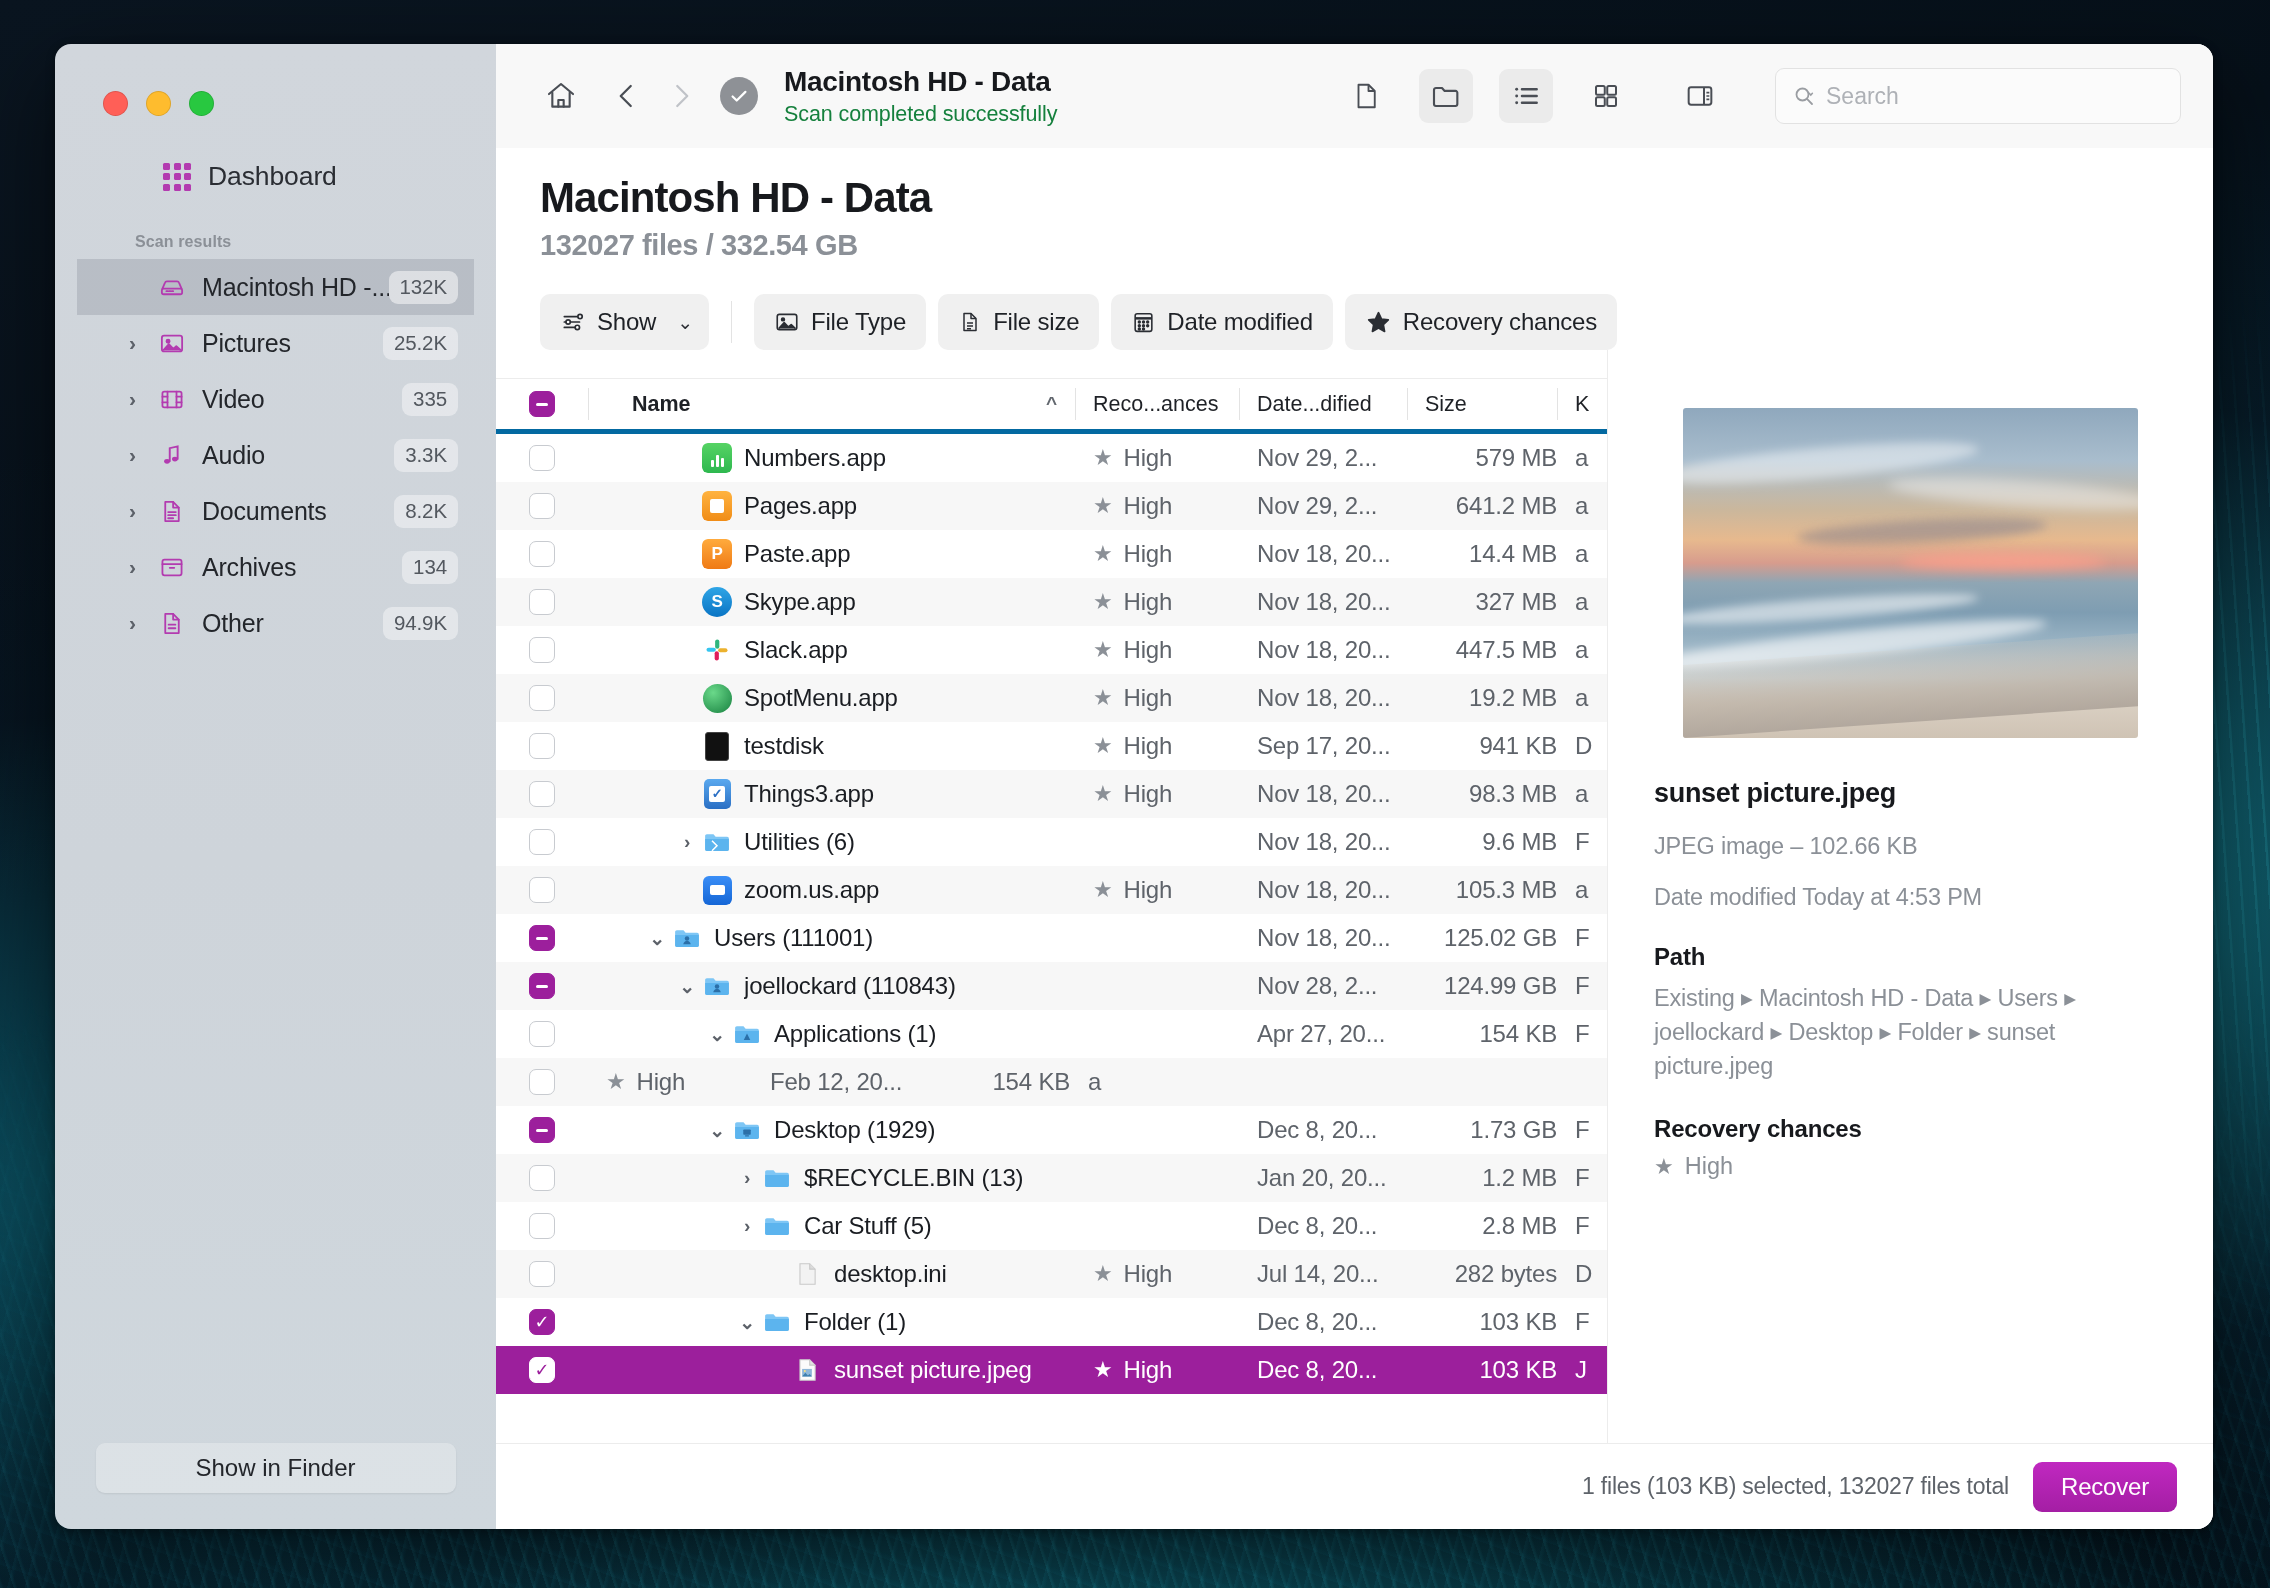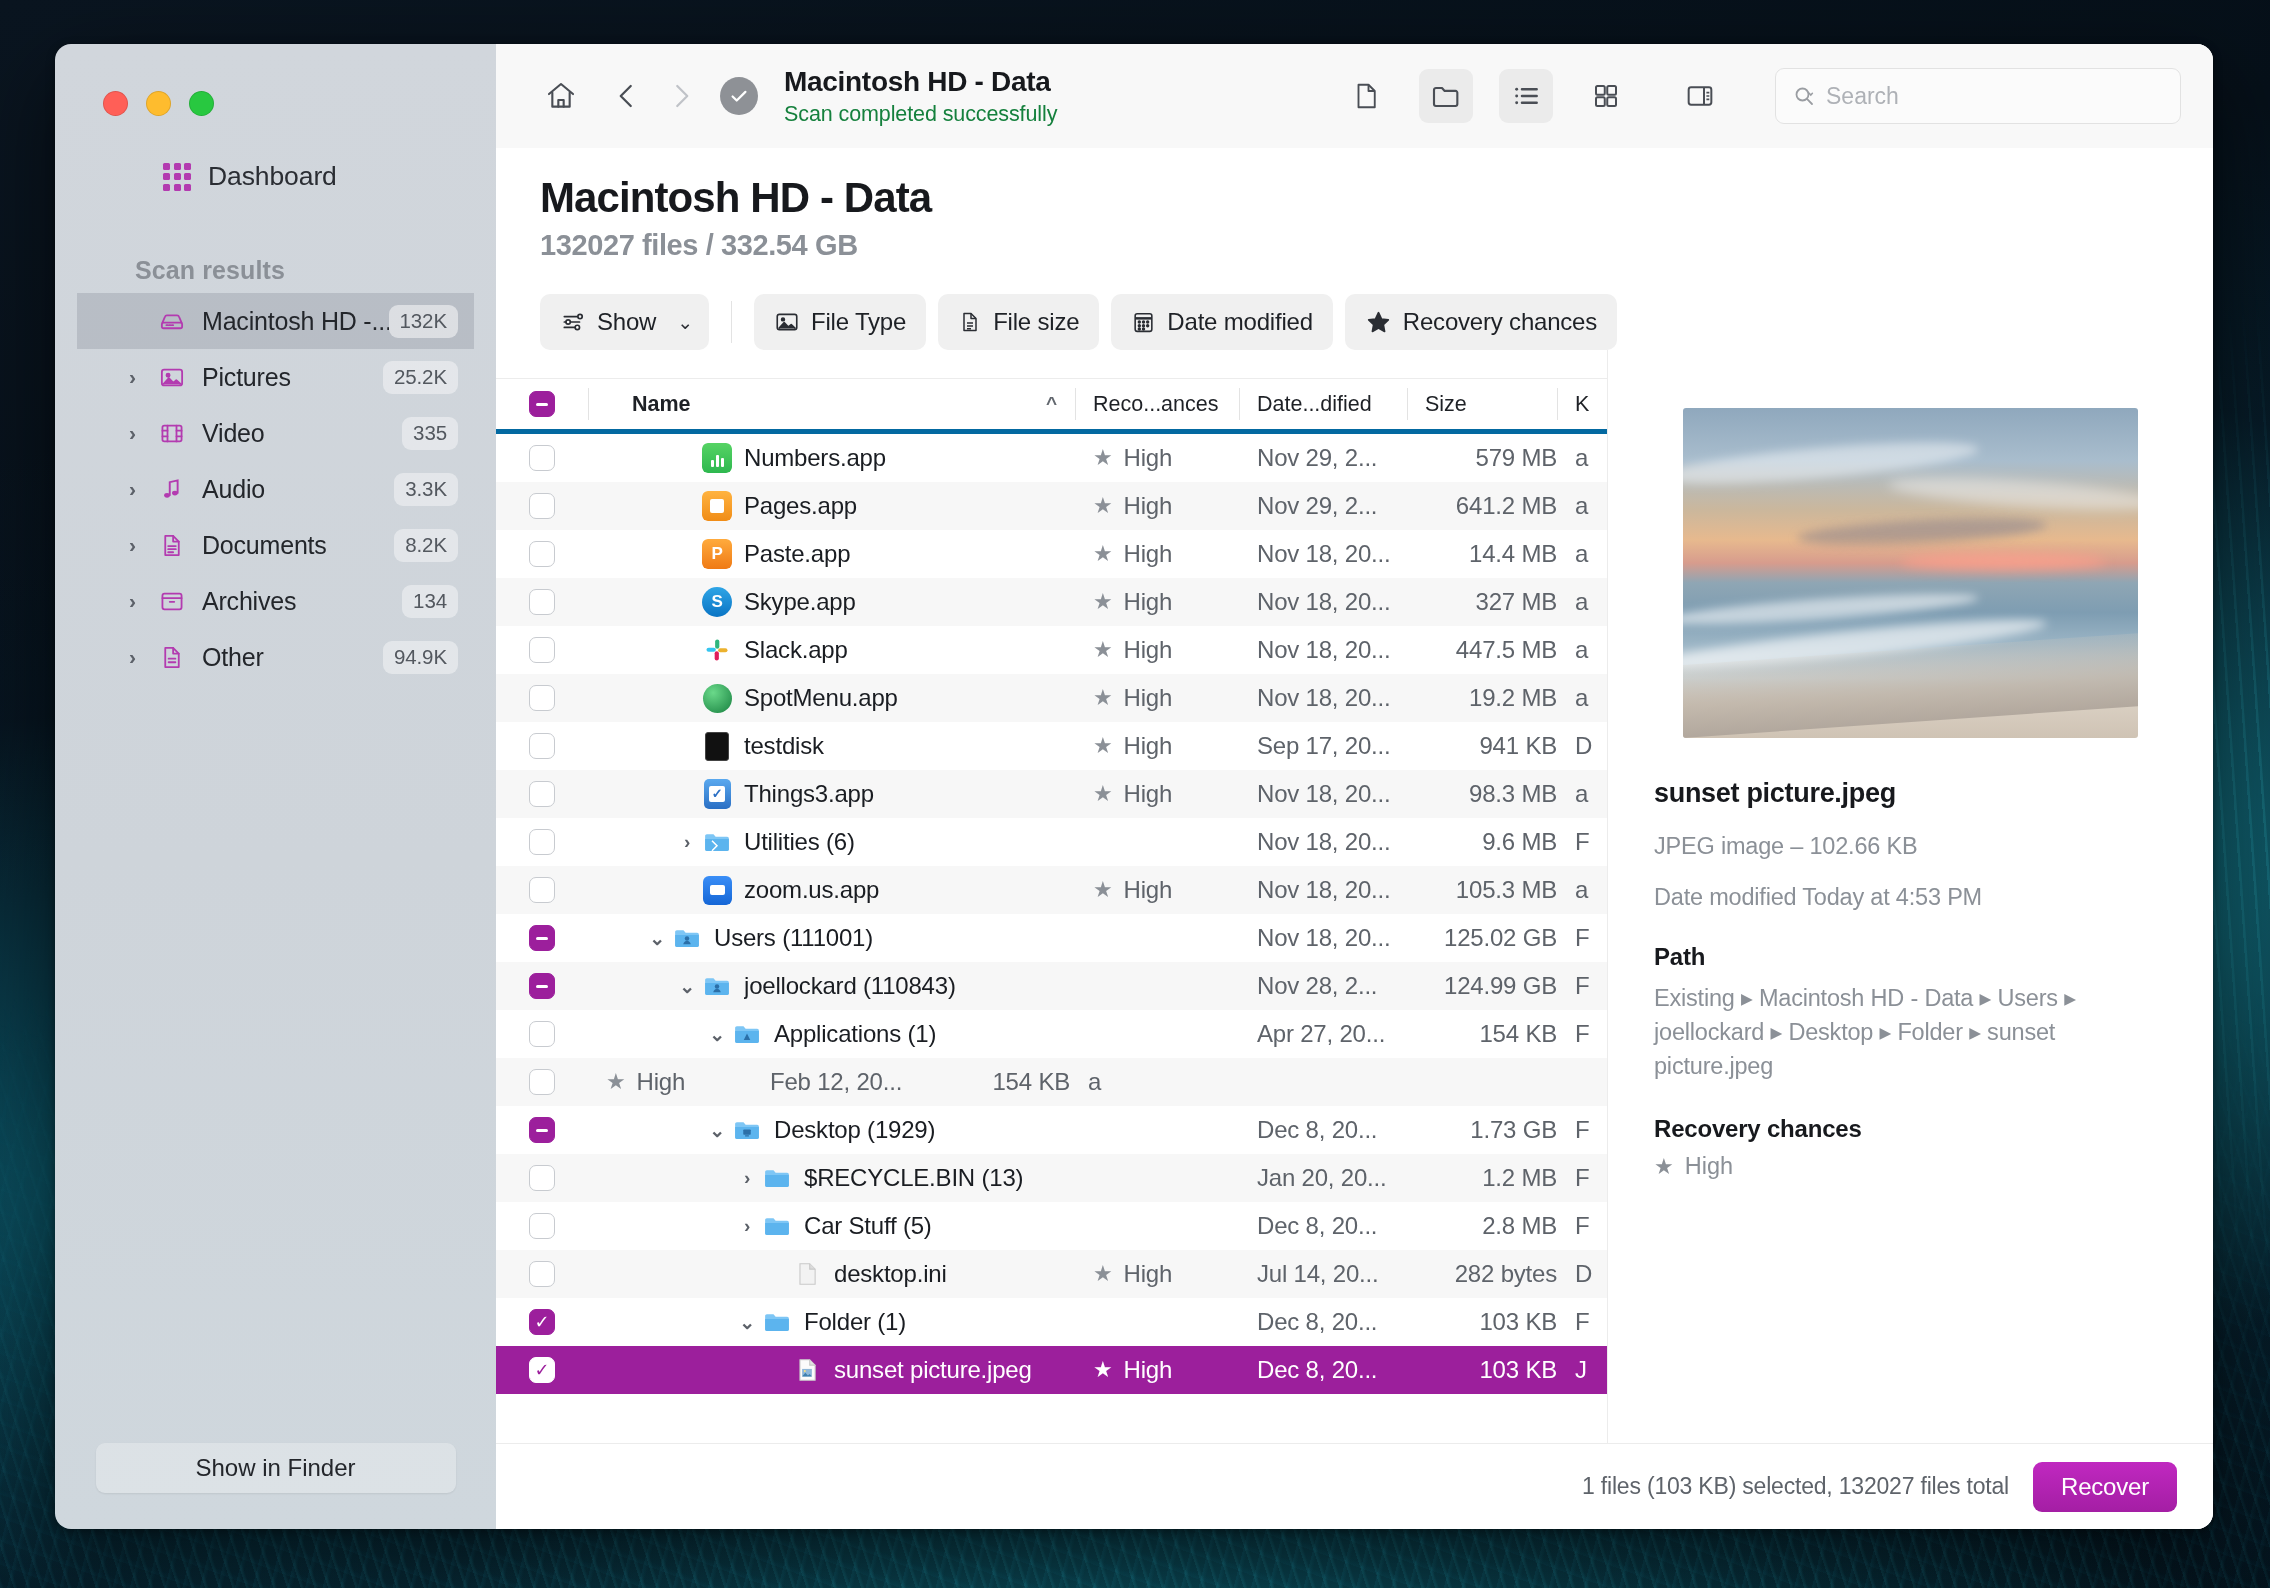--- a/index.html
+++ b/index.html
@@ -60,21 +60,21 @@
   .dot { width: 25px; height: 25px; border-radius: 50%; }
   .dot.red    { background: #ff5f57; border:0.5px solid rgba(0,0,0,0.12);}
   .dot.yellow { background: #febc2e; border:0.5px solid rgba(0,0,0,0.12);}
   .dot.green  { background: #28c840; border:0.5px solid rgba(0,0,0,0.12);}
 
   .dash-row { display:flex; align-items:center; gap:17px; margin: 45px 0 0 108px; }
   .dash-label { font-size: 26.5px; color: #2a2d33; letter-spacing: -0.1px;}
   .grid-icon { display:grid; grid-template-columns: repeat(3, 7px); grid-template-rows: repeat(3, 7px); gap:3.5px; }
   .grid-icon i { background:#b33bb0; border-radius:1.5px; display:block; }
 
-  .sec-title { margin: 64px 0 8px 80px; font-size: 25px; font-weight: bold; color:#8b9097; letter-spacing:0.1px;}
+  .sec-title { margin: 41px 0 8px 80px; font-size: 16px; font-weight: bold; color:#8b9097; letter-spacing:0.1px;}
 
   .nav { padding: 0 22px; }
   .nav-item {
     height: 56px; display:flex; align-items:center;
     border-radius: 0; padding: 0 16px 0 0; position:relative;
     color:#23262b;
   }
   .nav-item.selected { background: rgba(150,158,166,0.42); }
   .nav-chevron { width: 26px; margin-left: 52px; color:#5c6169; font-size:21px; font-weight:700; text-align:left; flex:0 0 26px;}
   .nav-chevron.empty { visibility:hidden;}

